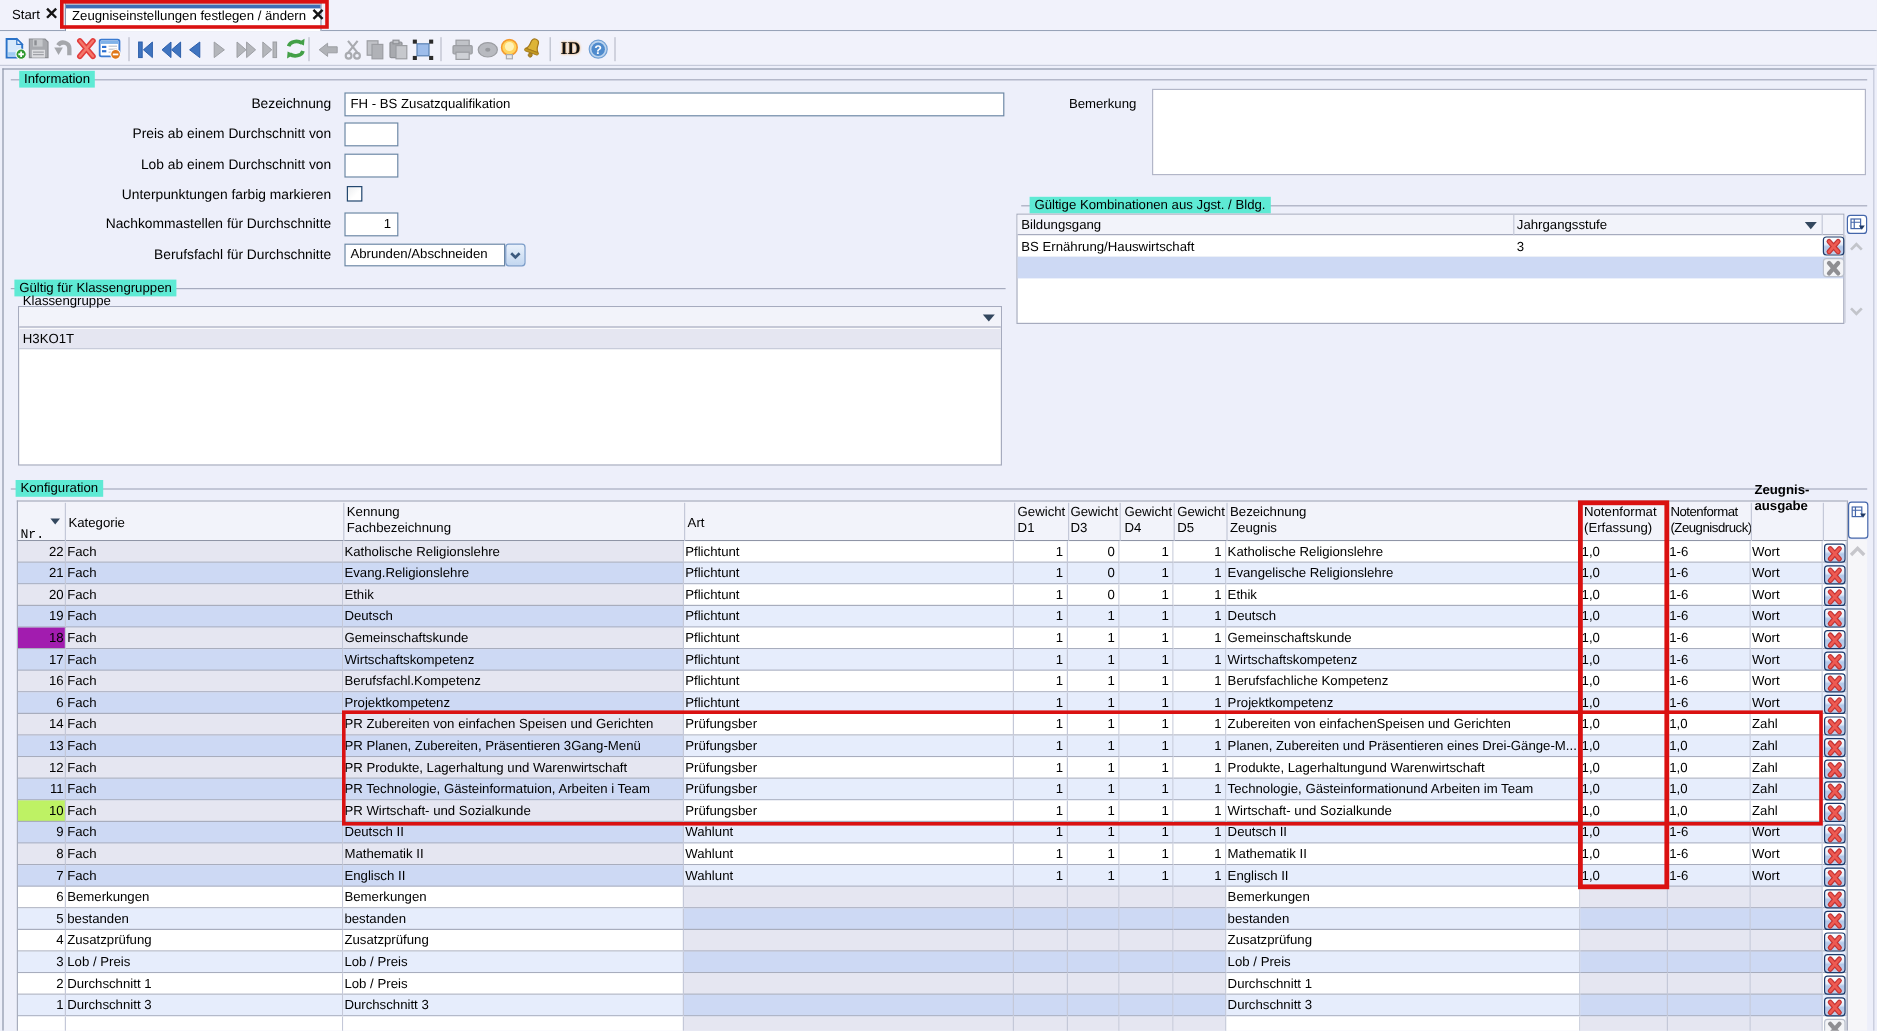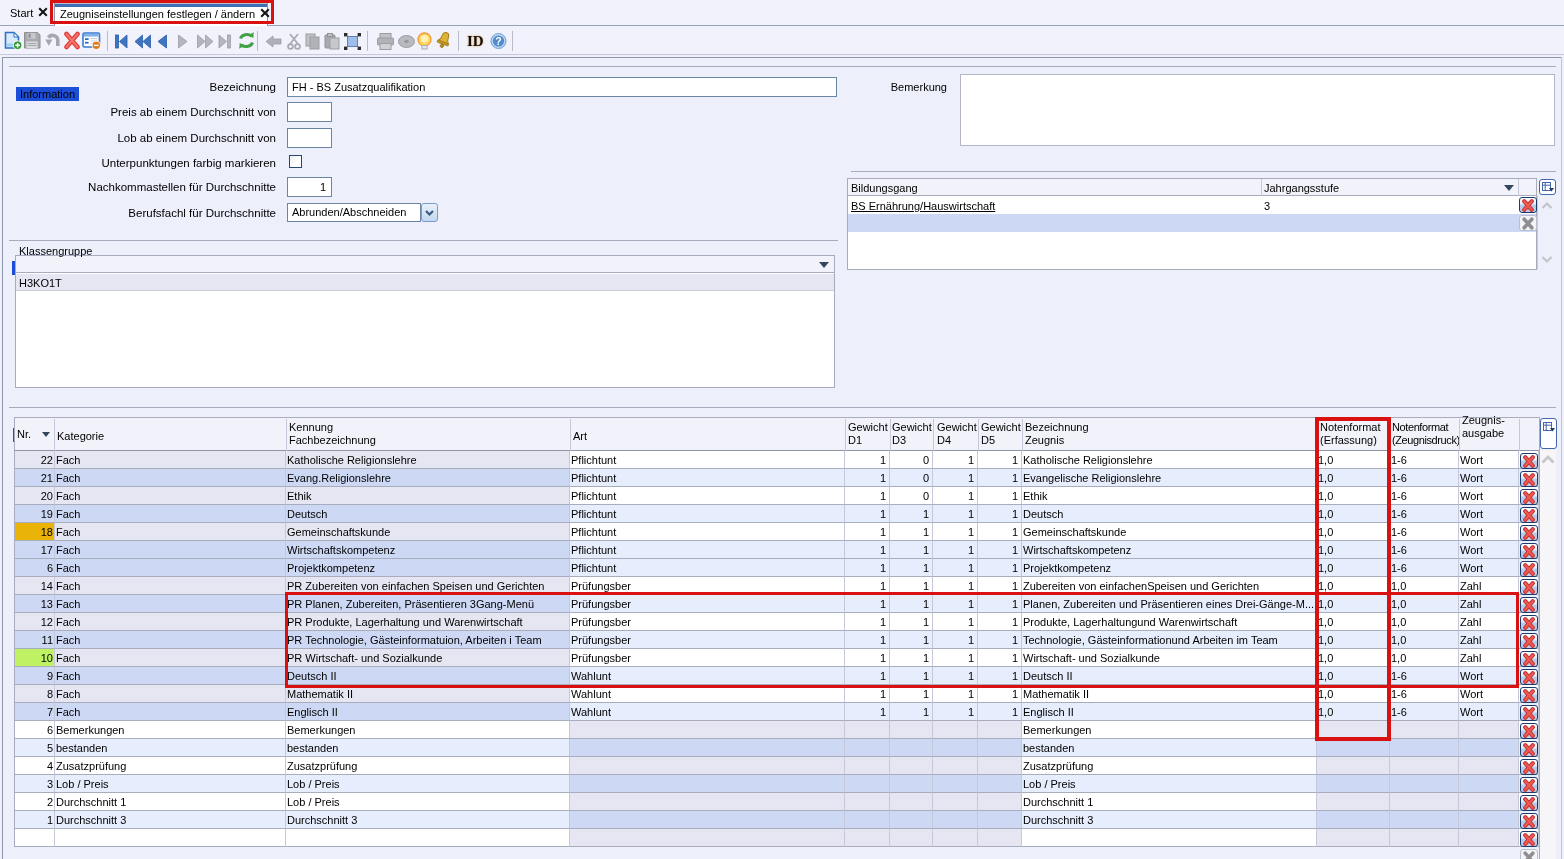--- a/index.html
+++ b/index.html
@@ -1,21 +1,21 @@
 <!DOCTYPE html>
 <html><head><meta charset="utf-8">
 <style>
 * { margin:0; padding:0; box-sizing:border-box; }
 html,body { width:1564px; height:859px; overflow:hidden; }
 body { background:#edeffa; font-family:"Liberation Sans",sans-serif; font-size:11px; color:#000; position:relative; }
 .abs { position:absolute; }
 .lbl { position:absolute; height:14px; line-height:14px; white-space:nowrap;text-align:center; }
 .rlbl { position:absolute; left:0; width:276px; text-align:right; height:14px; line-height:14px; white-space:nowrap; font-size:11.5px; }
 .gline { position:absolute; height:1px; background:#a6abbe; }
-.glbl { position:absolute; background:#1d4ed8; padding:0 4px; height:14px; line-height:14px; white-space:nowrap;margin-top:28px; }
+.glbl { position:absolute; background:#5eead4; padding:0 4px; height:14px; line-height:14px; white-space:nowrap; }
 .inp { position:absolute; background:#fff; border:1px solid #6b86a5; }
 .box { position:absolute; background:#fff; border:1px solid #a6abbe; }
 .xbtn { position:absolute; width:18px; height:16px; border:1px solid #1d3a6b; border-radius:3px;
   background:linear-gradient(#ffffff, #e4edfa 40%, #b3c7e8 55%, #bfd0ec); text-align:center; }
 .xbtn svg { display:block; margin:0 auto; }
 .xbtn.g { border:1px solid #b9bfcc; background:#f3f4f7; }
 .redbox { position:absolute; border:3px solid #da1111; }
 #ktable { border-collapse:separate; border-spacing:0; table-layout:fixed; width:1524px; }
 #ktable td { height:18px; border-right:1px solid #c4c8d8; border-bottom:1px solid #a8adbd;
   padding:0 0 0 1px; overflow:hidden; white-space:nowrap; font-size:11px; }
@@ -227,21 +227,21 @@
 <div class="glbl" style="left:858px;top:164px;">Gültige Kombinationen aus Jgst. / Bldg.</div>
 
 <div class="box" style="left:847px;top:178px;width:690px;height:92px;border-color:#a6abbe;"></div>
 <div class="abs" style="left:848px;top:179px;width:688px;height:17px;background:#f2f3fa;border-bottom:1px solid #a6abbe;"></div>
 <div class="lbl" style="left:851px;top:181px;">Bildungsgang</div>
 <div class="lbl" style="left:1264px;top:181px;">Jahrgangsstufe</div>
 <div class="abs" style="left:1261px;top:179px;width:1px;height:17px;background:#c4c8d8;"></div>
 <div class="tri" style="left:1504px;top:185px;"></div>
 <div class="abs" style="left:1518px;top:179px;width:1px;height:17px;background:#c4c8d8;"></div>
 
-<div class="lbl" style="left:851px;top:199px;text-decoration:underline;">BS Ernährung/Hauswirtschaft</div>
+<div class="lbl" style="left:851px;top:199px;">BS Ernährung/Hauswirtschaft</div>
 <div class="lbl" style="left:1264px;top:199px;">3</div>
 <div class="abs" style="left:848px;top:214px;width:688px;height:1px;background:#c8ccda;"></div>
 <div class="abs" style="left:848px;top:214px;width:688px;height:18px;background:#cdd9f4;"></div>
 <div class="abs" style="left:1537px;top:196px;width:1px;height:73px;background:#c8ccda;"></div>
 <div class="xbtn" style="left:1519px;top:197px">
     <svg width="16" height="15" viewBox="0 0 16 15">
       <path d="M4.2 3.2 L11.8 11.8 M11.8 3.2 L4.2 11.8" stroke="#c43434" stroke-width="4.2" stroke-linecap="round"></path>
       <path d="M4.2 3.2 L11.8 11.8 M11.8 3.2 L4.2 11.8" stroke="#ee5a52" stroke-width="2.2" stroke-linecap="round"></path>
     </svg>
   </div>
@@ -270,33 +270,33 @@
 <div class="abs" style="left:16px;top:256px;width:818px;height:17px;background:#f2f3fa;border-bottom:1px solid #a6abbe;"></div>
 <div class="lbl" style="left:19px;top:244px;">Klassengruppe</div>
 <div class="tri" style="left:819px;top:262px;"></div>
 <div class="abs" style="left:16px;top:274px;width:818px;height:17px;background:#e5e6f1;border-bottom:1px solid #c8ccda;"></div>
 <div class="lbl" style="left:19px;top:276px;">H3KO1T</div>
 
 <div class="gline" style="left:9px;top:407px;width:1547px;"></div>
 <div class="glbl" style="left:13px;top:400px;">Konfiguration</div>
 
 <div class="abs" style="left:14px;top:417px;width:1525px;height:34px;background:#f2f3fa;border-top:1px solid #a8adbd;border-left:1px solid #a8adbd;border-bottom:1px solid #8f95a6;"></div>
-<div class="hlbl" style="left:17px;top:428px;">Nr.</div>
+<div class="hlbl" style="left:17px;top:440px;font-family:Liberation Mono, monospace;">Nr.</div>
 <div class="trism" style="left:42px;top:432px;"></div>
 <div class="hlbl" style="left:57px;top:430px;">Kategorie</div>
 <div class="hlbl" style="left:289px;top:421px;">Kennung<br>Fachbezeichnung</div>
 <div class="hlbl" style="left:573px;top:430px;">Art</div>
 <div class="hlbl" style="left:848px;top:421px;">Gewicht<br>D1</div>
 <div class="hlbl" style="left:892px;top:421px;">Gewicht<br>D3</div>
 <div class="hlbl" style="left:937px;top:421px;">Gewicht<br>D4</div>
 <div class="hlbl" style="left:981px;top:421px;">Gewicht<br>D5</div>
 <div class="hlbl" style="left:1025px;top:421px;">Bezeichnung<br>Zeugnis</div>
 <div class="hlbl" style="left:1320px;top:421px;">Notenformat<br>(Erfassung)</div>
 <div class="hlbl" style="left:1392px;top:421px;letter-spacing:-0.4px;">Notenformat<br>(Zeugnisdruck)</div>
-<div class="hlbl" style="left:1462px;top:414px;">Zeugnis-<br>ausgabe</div>
+<div class="hlbl" style="left:1462px;top:403px;font-weight:bold;">Zeugnis-<br>ausgabe</div>
 <div class="hsep" style="left:54px"></div>
 <div class="hsep" style="left:286px"></div>
 <div class="hsep" style="left:570px"></div>
 <div class="hsep" style="left:845px"></div>
 <div class="hsep" style="left:890px"></div>
 <div class="hsep" style="left:933px"></div>
 <div class="hsep" style="left:978px"></div>
 <div class="hsep" style="left:1022px"></div>
 <div class="hsep" style="left:1317px"></div>
 <div class="hsep" style="left:1390px"></div>
@@ -375,21 +375,21 @@
           <td class="c-n" style="background:#e6edfc">1</td>
           <td class="c-n" style="background:#e6edfc">1</td>
           <td class="c-n" style="background:#e6edfc">1</td>
           <td class="c-t" style="background:#e6edfc">Deutsch</td>
           <td class="c-t" style="background:#e6edfc">1,0</td>
           <td class="c-t" style="background:#e6edfc">1-6</td>
           <td class="c-t" style="background:#e6edfc">Wort</td>
           <td class="c-x" style="background:#e6edfc"></td>
         </tr>
 <tr>
-          <td class="c-nr" style="background:#eab308">18</td>
+          <td class="c-nr" style="background:#a21caf">18</td>
           <td class="c-t" style="background:#e5e6f1">Fach</td>
           <td class="c-t" style="background:#e5e6f1">Gemeinschaftskunde</td>
           <td class="c-t" style="background:#ffffff">Pflichtunt</td>
           <td class="c-n" style="background:#ffffff">1</td>
           <td class="c-n" style="background:#ffffff">1</td>
           <td class="c-n" style="background:#ffffff">1</td>
           <td class="c-n" style="background:#ffffff">1</td>
           <td class="c-t" style="background:#ffffff">Gemeinschaftskunde</td>
           <td class="c-t" style="background:#ffffff">1,0</td>
           <td class="c-t" style="background:#ffffff">1-6</td>
@@ -403,20 +403,35 @@
           <td class="c-t" style="background:#e6edfc">Pflichtunt</td>
           <td class="c-n" style="background:#e6edfc">1</td>
           <td class="c-n" style="background:#e6edfc">1</td>
           <td class="c-n" style="background:#e6edfc">1</td>
           <td class="c-n" style="background:#e6edfc">1</td>
           <td class="c-t" style="background:#e6edfc">Wirtschaftskompetenz</td>
           <td class="c-t" style="background:#e6edfc">1,0</td>
           <td class="c-t" style="background:#e6edfc">1-6</td>
           <td class="c-t" style="background:#e6edfc">Wort</td>
           <td class="c-x" style="background:#e6edfc"></td>
+        </tr>
+<tr>
+          <td class="c-nr" style="background:#e5e6f1">16</td>
+          <td class="c-t" style="background:#e5e6f1">Fach</td>
+          <td class="c-t" style="background:#e5e6f1">Berufsfachl.Kompetenz</td>
+          <td class="c-t" style="background:#ffffff">Pflichtunt</td>
+          <td class="c-n" style="background:#ffffff">1</td>
+          <td class="c-n" style="background:#ffffff">1</td>
+          <td class="c-n" style="background:#ffffff">1</td>
+          <td class="c-n" style="background:#ffffff">1</td>
+          <td class="c-t" style="background:#ffffff">Berufsfachliche Kompetenz</td>
+          <td class="c-t" style="background:#ffffff">1,0</td>
+          <td class="c-t" style="background:#ffffff">1-6</td>
+          <td class="c-t" style="background:#ffffff">Wort</td>
+          <td class="c-x" style="background:#ffffff"></td>
         </tr>
 <tr>
           <td class="c-nr" style="background:#cdd9f4">6</td>
           <td class="c-t" style="background:#cdd9f4">Fach</td>
           <td class="c-t" style="background:#cdd9f4">Projektkompetenz</td>
           <td class="c-t" style="background:#e6edfc">Pflichtunt</td>
           <td class="c-n" style="background:#e6edfc">1</td>
           <td class="c-n" style="background:#e6edfc">1</td>
           <td class="c-n" style="background:#e6edfc">1</td>
           <td class="c-n" style="background:#e6edfc">1</td>

